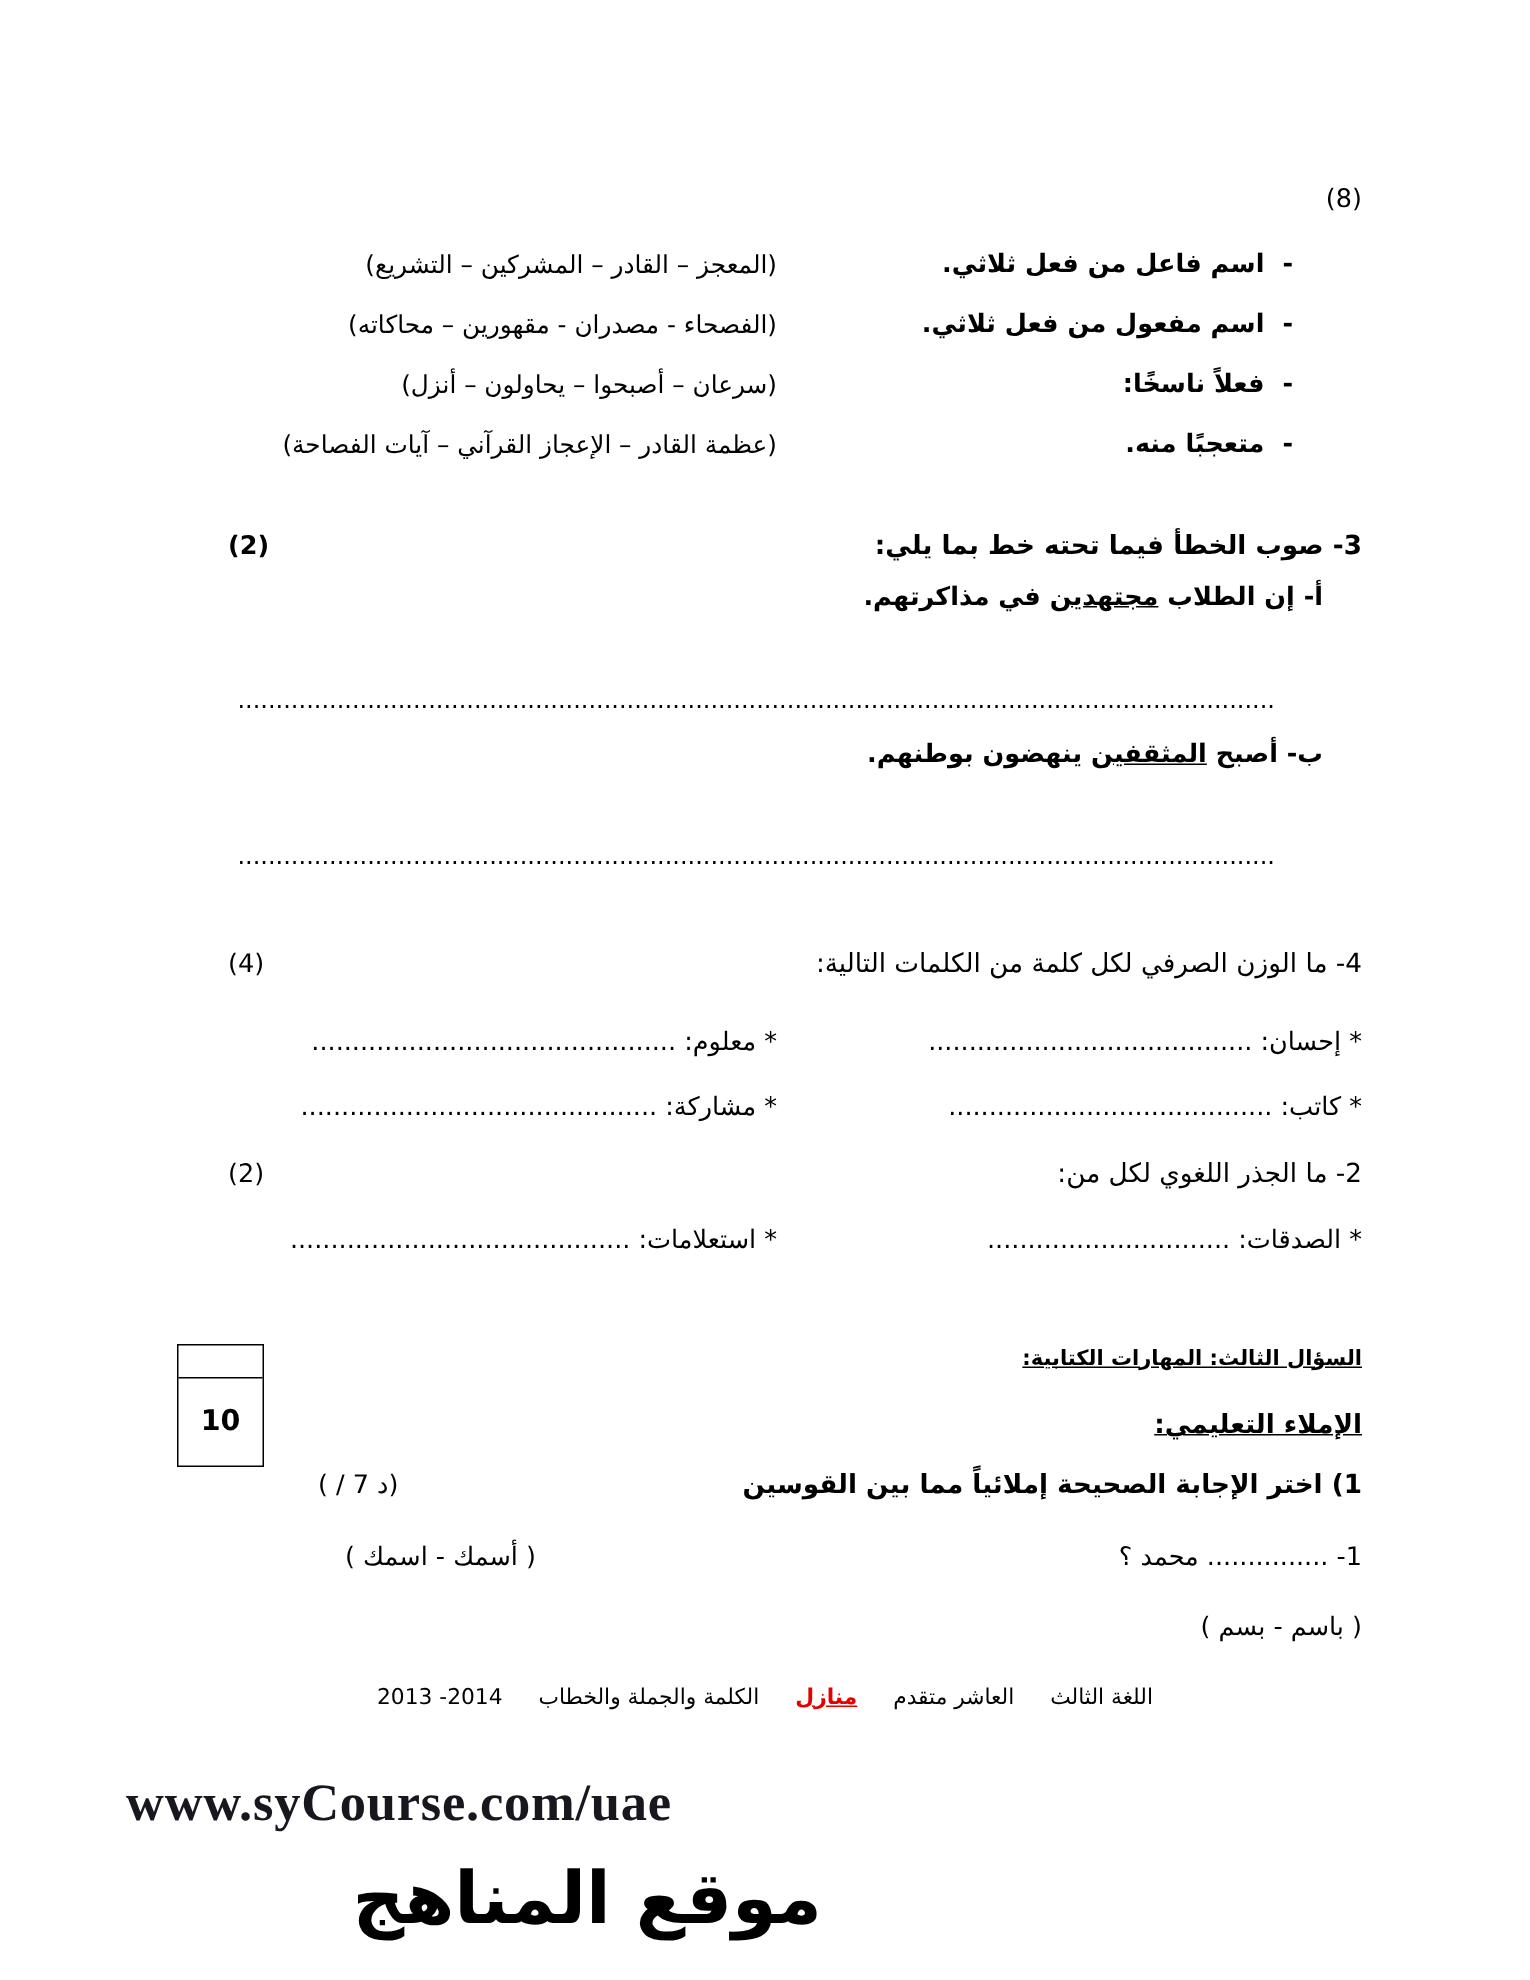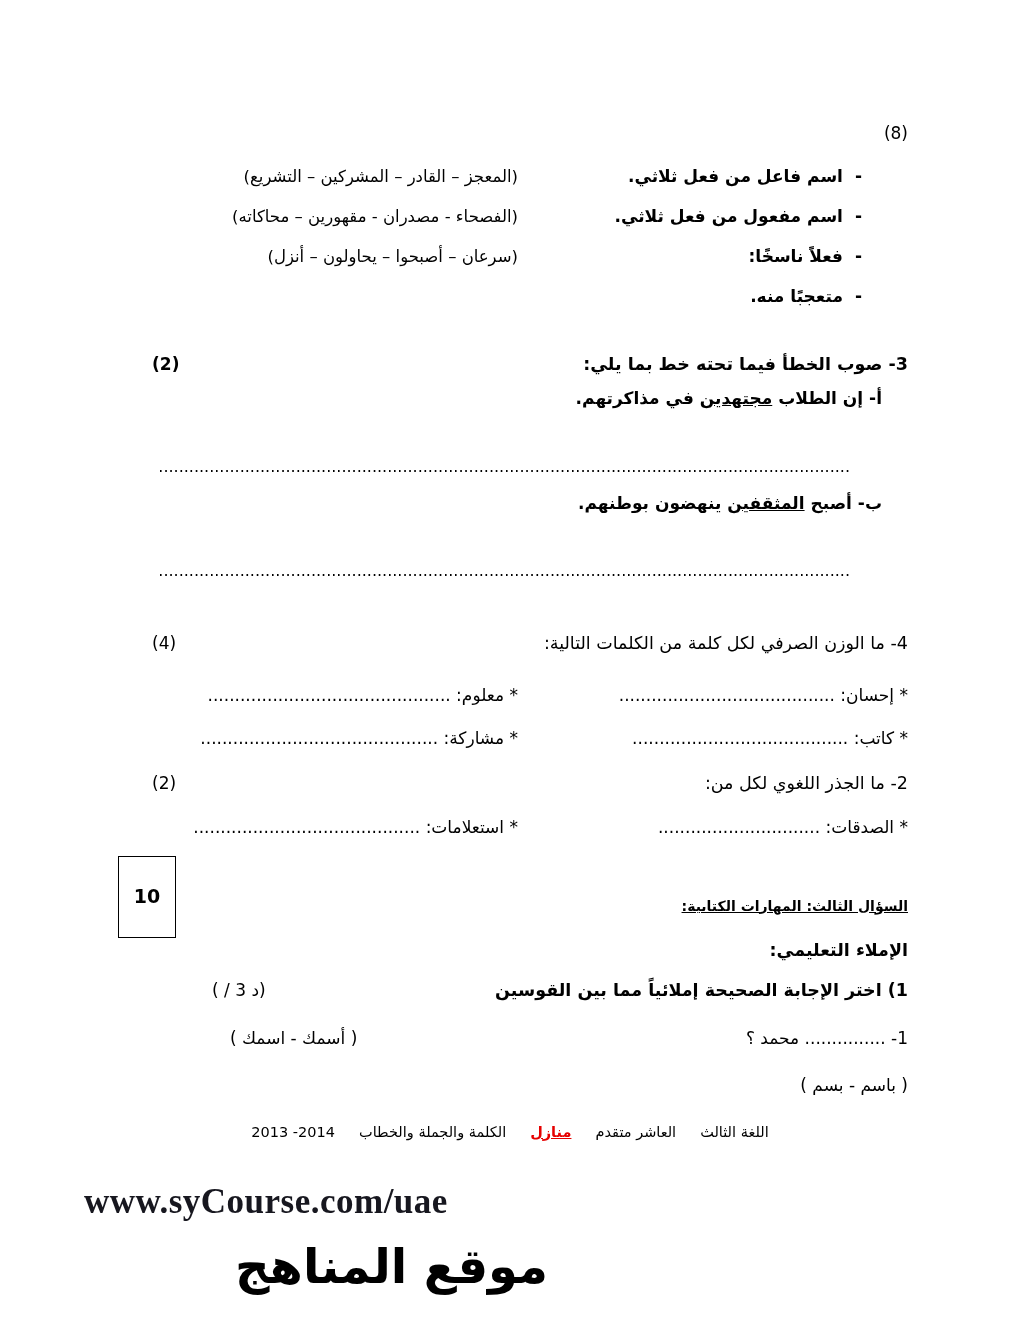--- a/index.html
+++ b/index.html
@@ -57,20 +57,21 @@
   .s3-heading {
     margin-top: 58px;
     font-weight: 700;
     font-size: 14px;
     text-decoration: underline;
   }
   .s3-subheading {
     margin-top: 24px;
     font-weight: 700;
     font-size: 17.5px;
+    text-decoration: underline;
   }
   .s3-q1row { margin-top: 16px; }
   .s3-q1row .q-title { font-weight: 700; }
   .s3-q1row .marks { margin-left: 100px; }
   .s3-row { display: flex; justify-content: space-between; align-items: baseline; margin-top: 24px; }
   .s3-choices { margin-left: 118px; white-space: nowrap; }
 
   .footer {
     display: flex;
     justify-content: center;
@@ -81,26 +82,26 @@
   }
   .footer .red {
     color: var(--accent-red, #e60000);
     font-weight: 700;
     text-decoration: underline;
   }
 
   .score-box {
     position: absolute;
     left: 118px;
-    top: 856px;
+    top: 896px;
     width: 58px;
     height: 82px;
     border: 1.5px solid #000;
     display: flex;
-    flex-direction: row;
+    flex-direction: column;
     background: #fff;
     text-align: right;
   }
   .score-box-top { height: 22px; border-bottom: 1.5px solid #000; }
   .score-box-value {
     flex: 1;
     display: flex;
     align-items: center;
     justify-content: center;
     font-weight: 700;
@@ -160,20 +161,21 @@
           <span class="dash">-</span>
           <span>فعلاً ناسخًا:</span>
         </div>
         <div class="choices">(سرعان – أصبحوا – يحاولون – أنزل)</div>
       </div>
       <div class="item-row">
         <div class="label-group">
           <span class="dash">-</span>
           <span>متعجبًا منه.</span>
         </div>
+        <div class="choices">(عظمة القادر – الإعجاز القرآني – آيات الفصاحة)</div>
       </div>
     </div>
 
     <div class="row mt-q3">
       <div class="q-title bold">3- صوب الخطأ فيما تحته خط بما يلي:</div>
       <div class="marks bold">(2)</div>
     </div>
     <div class="sub-line">
       <span>أ- إن الطلاب </span><span class="underline">مجتهدين</span><span> في مذاكرتهم.</span>
     </div>
@@ -202,21 +204,21 @@
     </div>
     <div class="pair-row tight">
       <div class="pair-right">* الصدقات: ..............................</div>
       <div class="pair-left">* استعلامات: ..........................................</div>
     </div>
 
     <div class="s3-heading">السؤال الثالث: المهارات الكتابية:</div>
     <div class="s3-subheading">الإملاء التعليمي:</div>
     <div class="row s3-q1row">
       <div class="q-title">1) اختر الإجابة الصحيحة إملائياً مما بين القوسين</div>
-      <div class="marks" dir="ltr">(      / 3 د)</div>
+      <div class="marks" dir="ltr">(      / 7 د)</div>
     </div>
     <div class="s3-row">
       <div>1- ............... محمد ؟</div>
       <div class="s3-choices">( أسمك  -  اسمك )</div>
     </div>
     <div class="s3-row">
       <div class="s3-choices">( باسم  -  بسم )</div>
     </div>
 
     <div class="footer">

